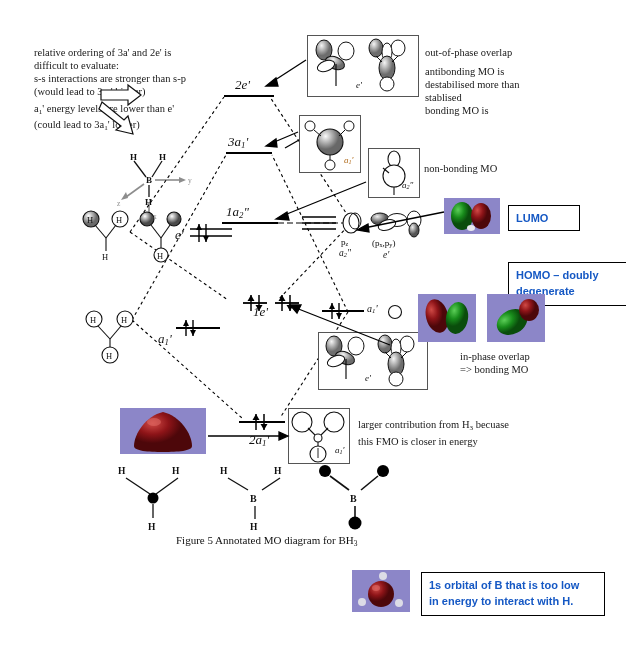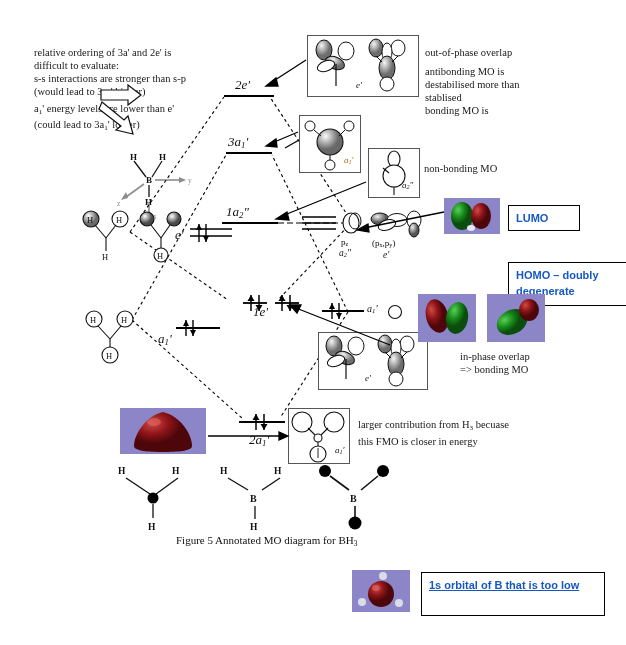--- a/index.html
+++ b/index.html
@@ -368,22 +368,23 @@
   <div>this FMO is closer in energy</div>
 </div>
 
 <div class="abs blue-box" style="left:508px;top:205px;width:72px;height:26px;display:flex;align-items:center;">LUMO</div>
 
 <div class="abs blue-box" style="left:466px;top:262px;width:152px;height:44px;margin-left:42px;">
   <div>HOMO – doubly</div>
   <div>degenerate</div>
 </div>
 
-<div class="abs blue-box" style="left:421px;top:572px;width:184px;height:44px;text-decoration:underline;">
+<div class="abs blue-box" style="left:421px;top:572px;width:184px;height:44px;">
   <div>1s orbital of B that is too low</div>
+  <div>in energy to interact with H.</div>
 </div>
 
 <div class="abs purple" style="left:444px;top:198px;width:56px;height:36px;">
   <svg width="56" height="36" viewBox="0 0 56 36">
     <defs>
       <radialGradient id="grn" cx="32%" cy="28%">
           <stop offset="0%" stop-color="#5ccf58"></stop>
           <stop offset="55%" stop-color="#188c1b"></stop>
           <stop offset="100%" stop-color="#0a4d0c"></stop>
         </radialGradient>

